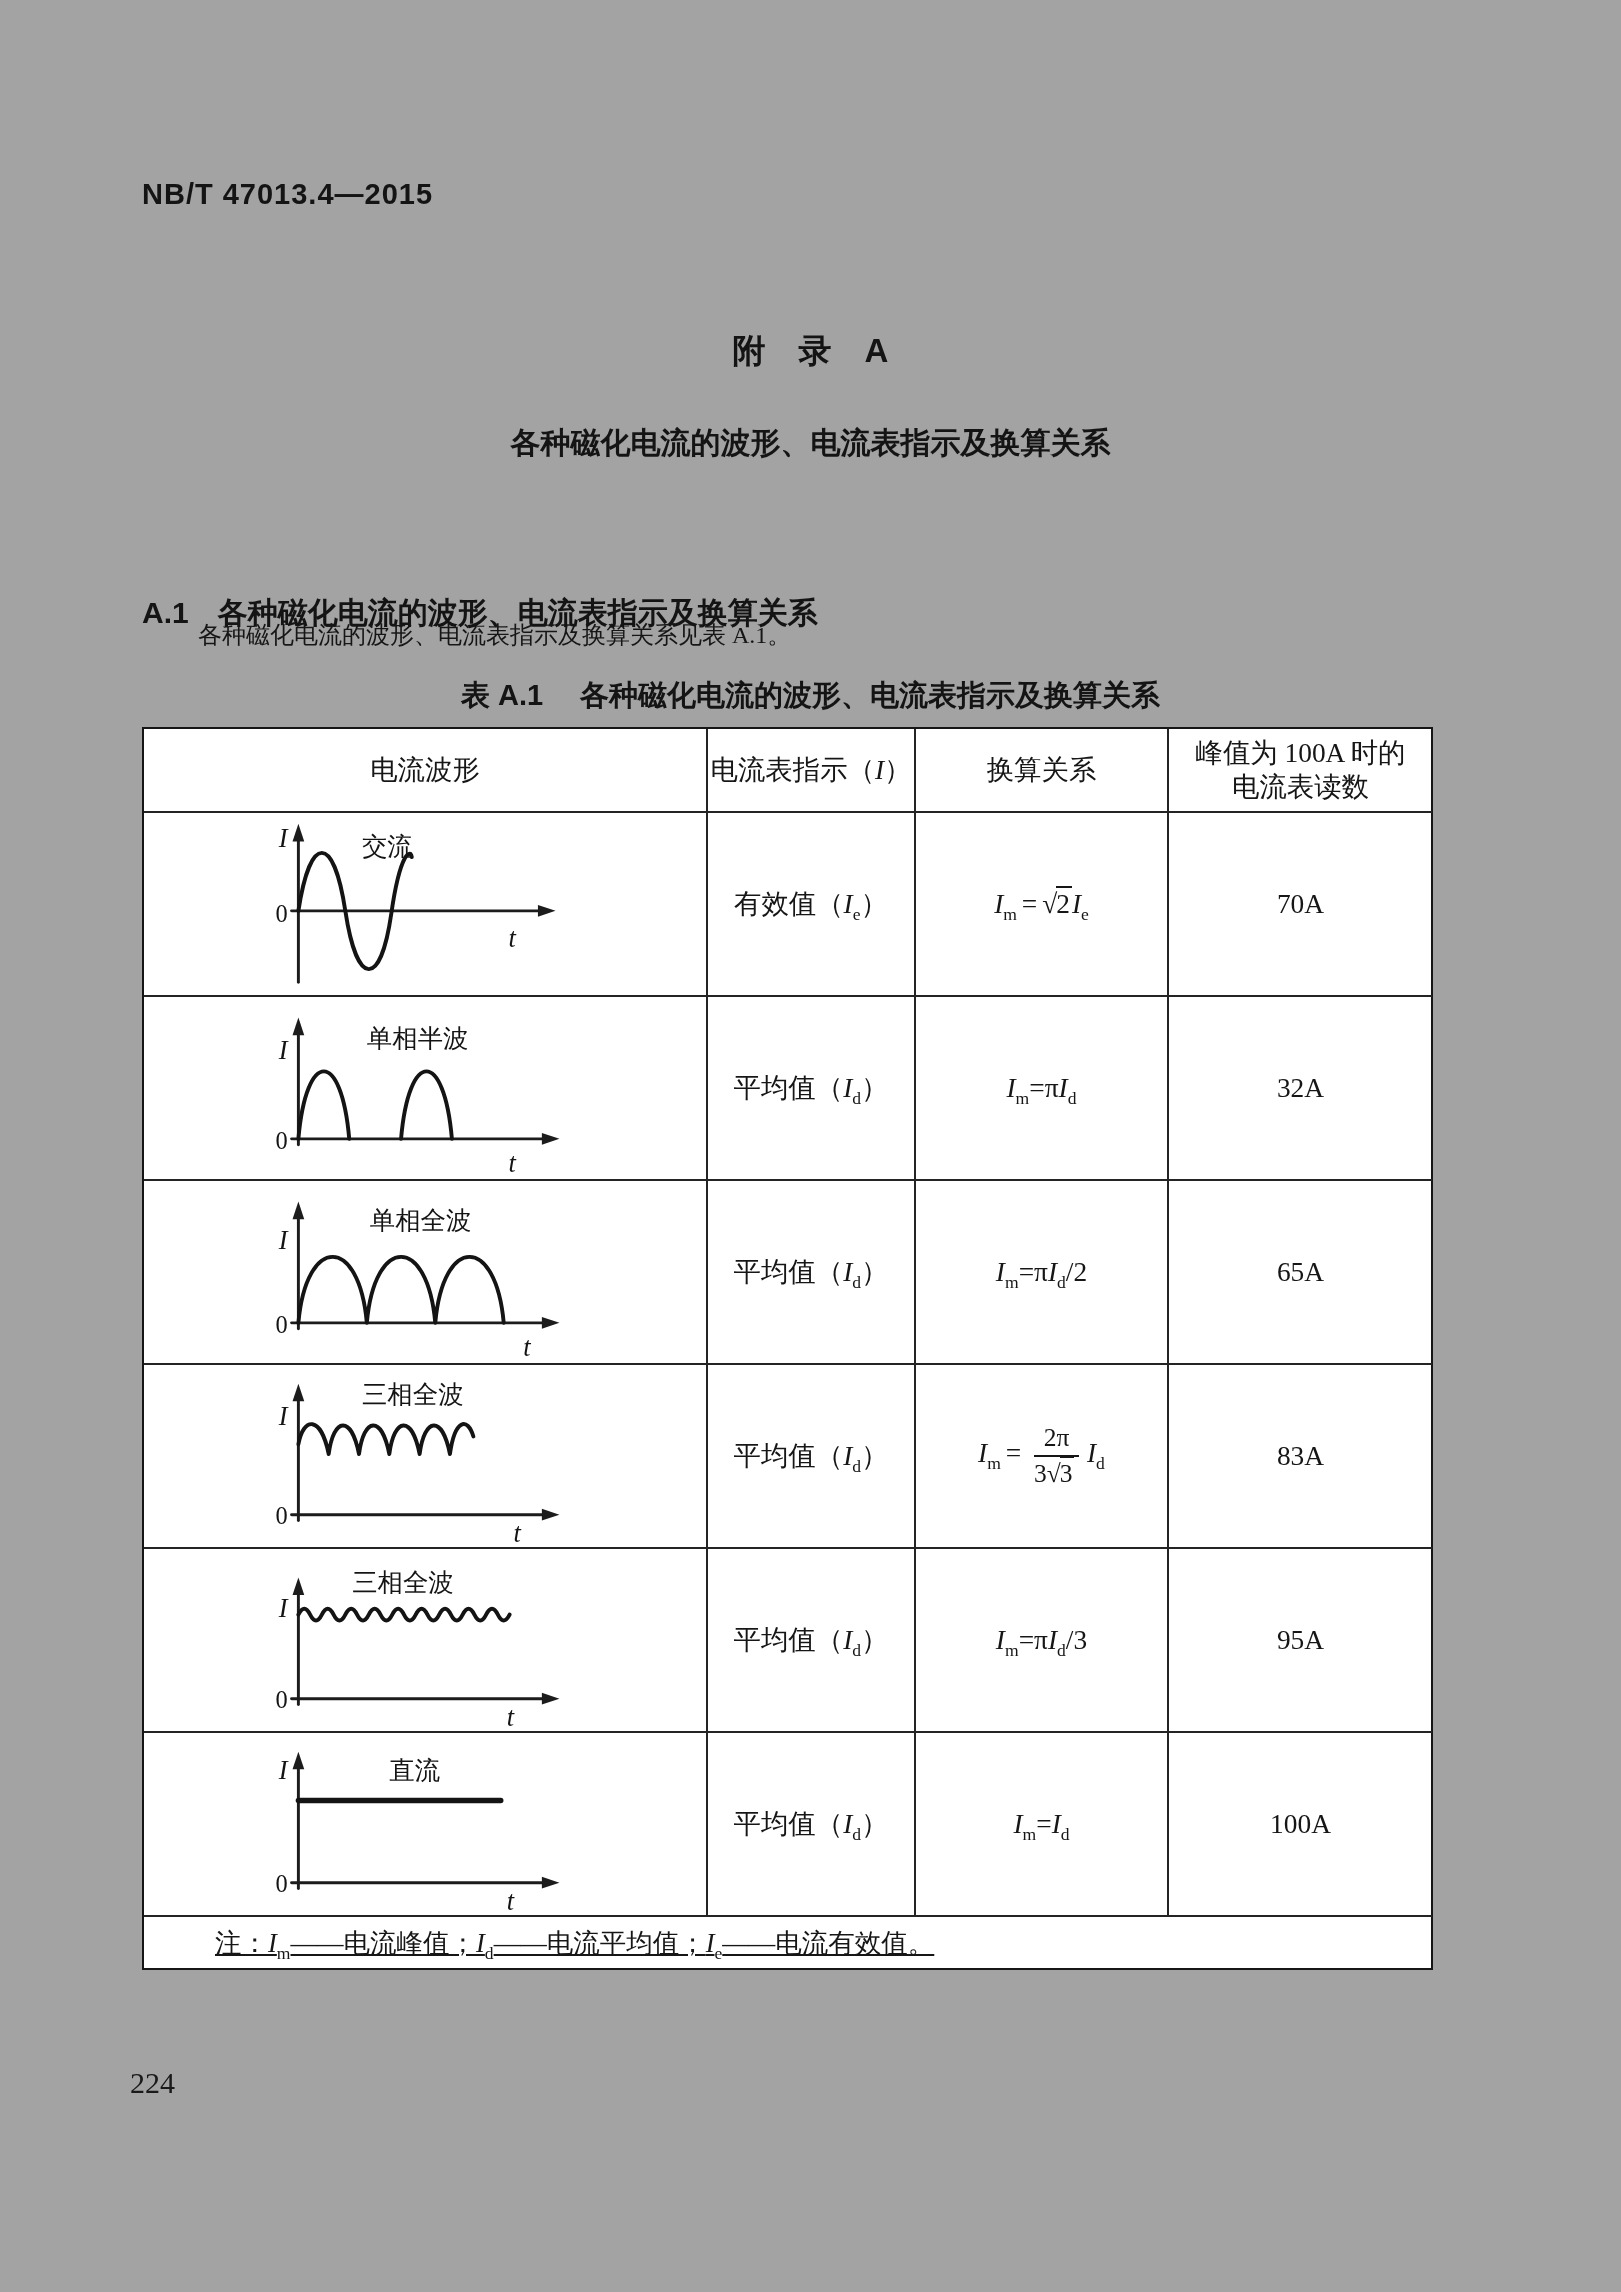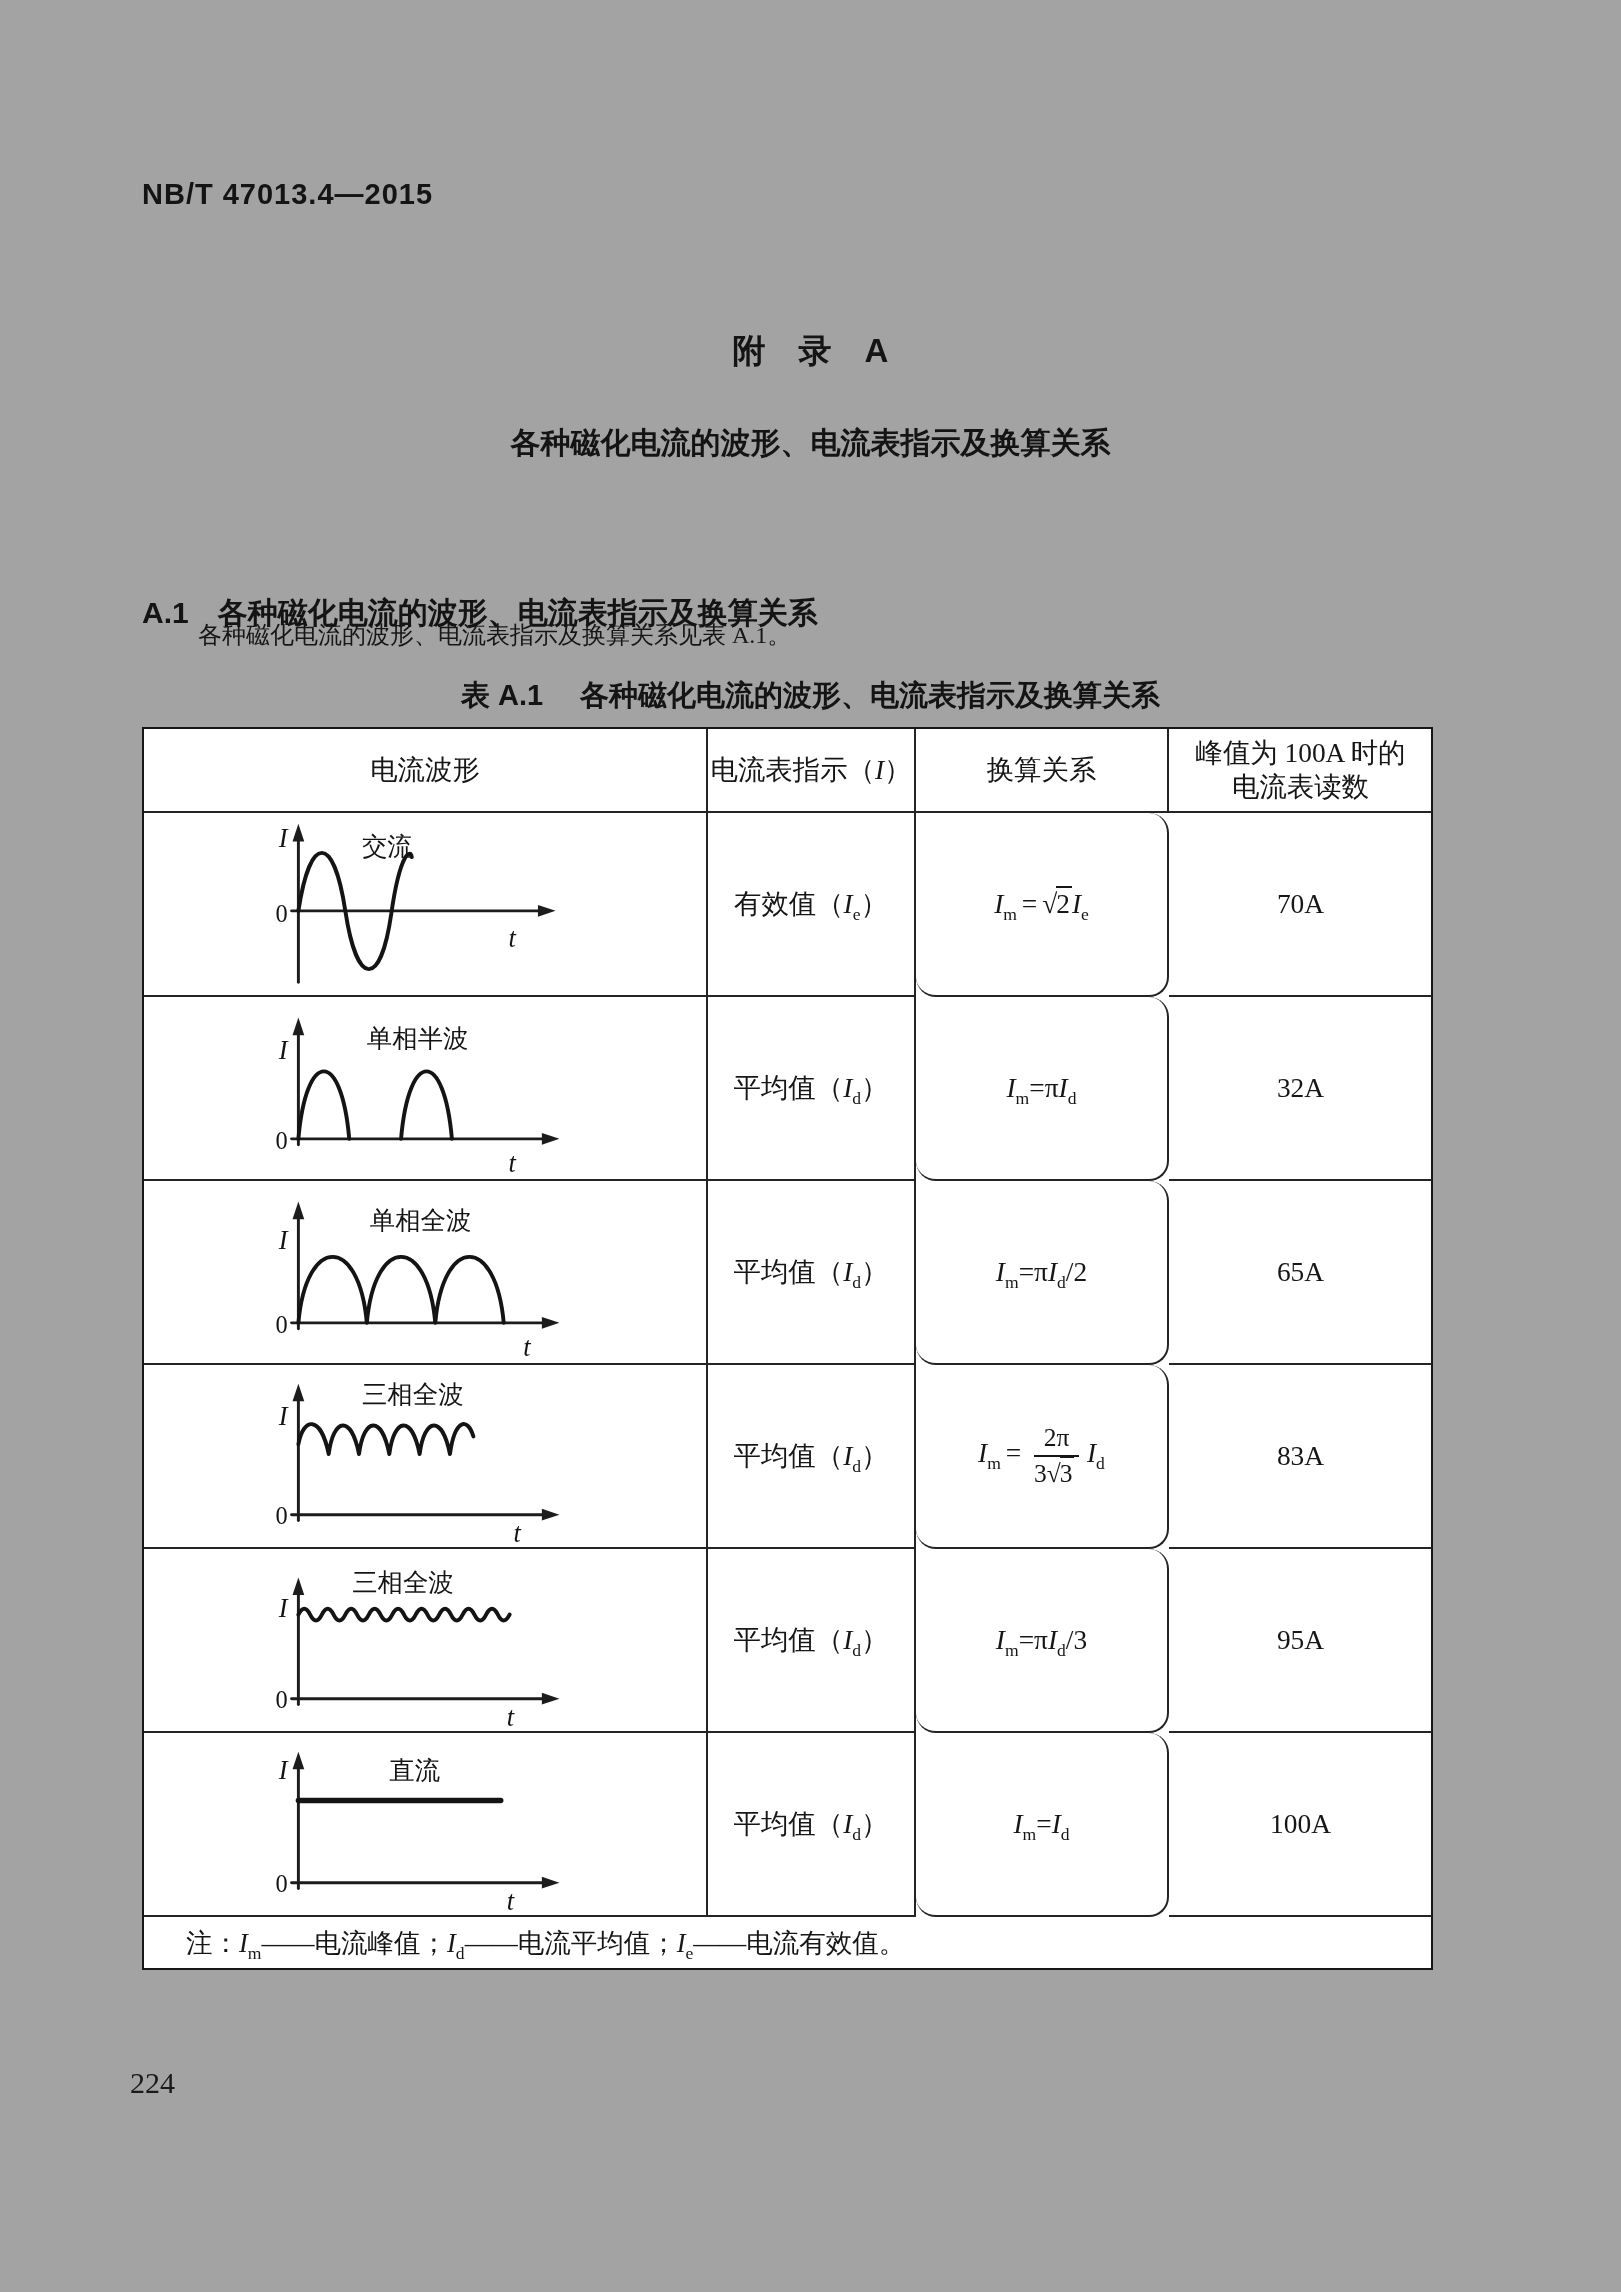--- a/index.html
+++ b/index.html
@@ -58,26 +58,27 @@
     box-sizing:border-box;
   }
   .cell.last-col{border-right:none;}
   .hcell{height:84px;line-height:1.25;text-align:center;flex-direction:column;}
   .rcell{height:184px;}
   .note-cell{
     grid-column:1 / -1;
     height:51px;
     border-right:none;border-bottom:none;
     justify-content:flex-start;
-    padding-left:42px;
+    padding-left:71px;
     font-size:26.5px;
+    text-decoration:underline;
   }
   .ital{font-style:italic;font-family:"Liberation Serif",serif;}
   sub.fsub{font-size:17.6px;vertical-align:-6.9px;font-style:normal;line-height:0;}
-  .formula{font-size:27.4px;white-space:nowrap;border-radius:20px;}
+  .formula{font-size:27.4px;white-space:nowrap;}
   .formula .rel{padding:0 4.9px;}
   .rad{letter-spacing:-1px;}
   .rad-arg{border-top:2px solid #161616;padding:1px 2px 0 0;}
   .frac{
     display:inline-flex;flex-direction:column;
     vertical-align:middle;margin:0 7.8px;line-height:1.1;font-size:25.5px;
   }
   .frac .num{border-bottom:2px solid #161616;padding:0 9.8px 2.9px;}
   .frac .den{padding-top:2.9px;}
 

